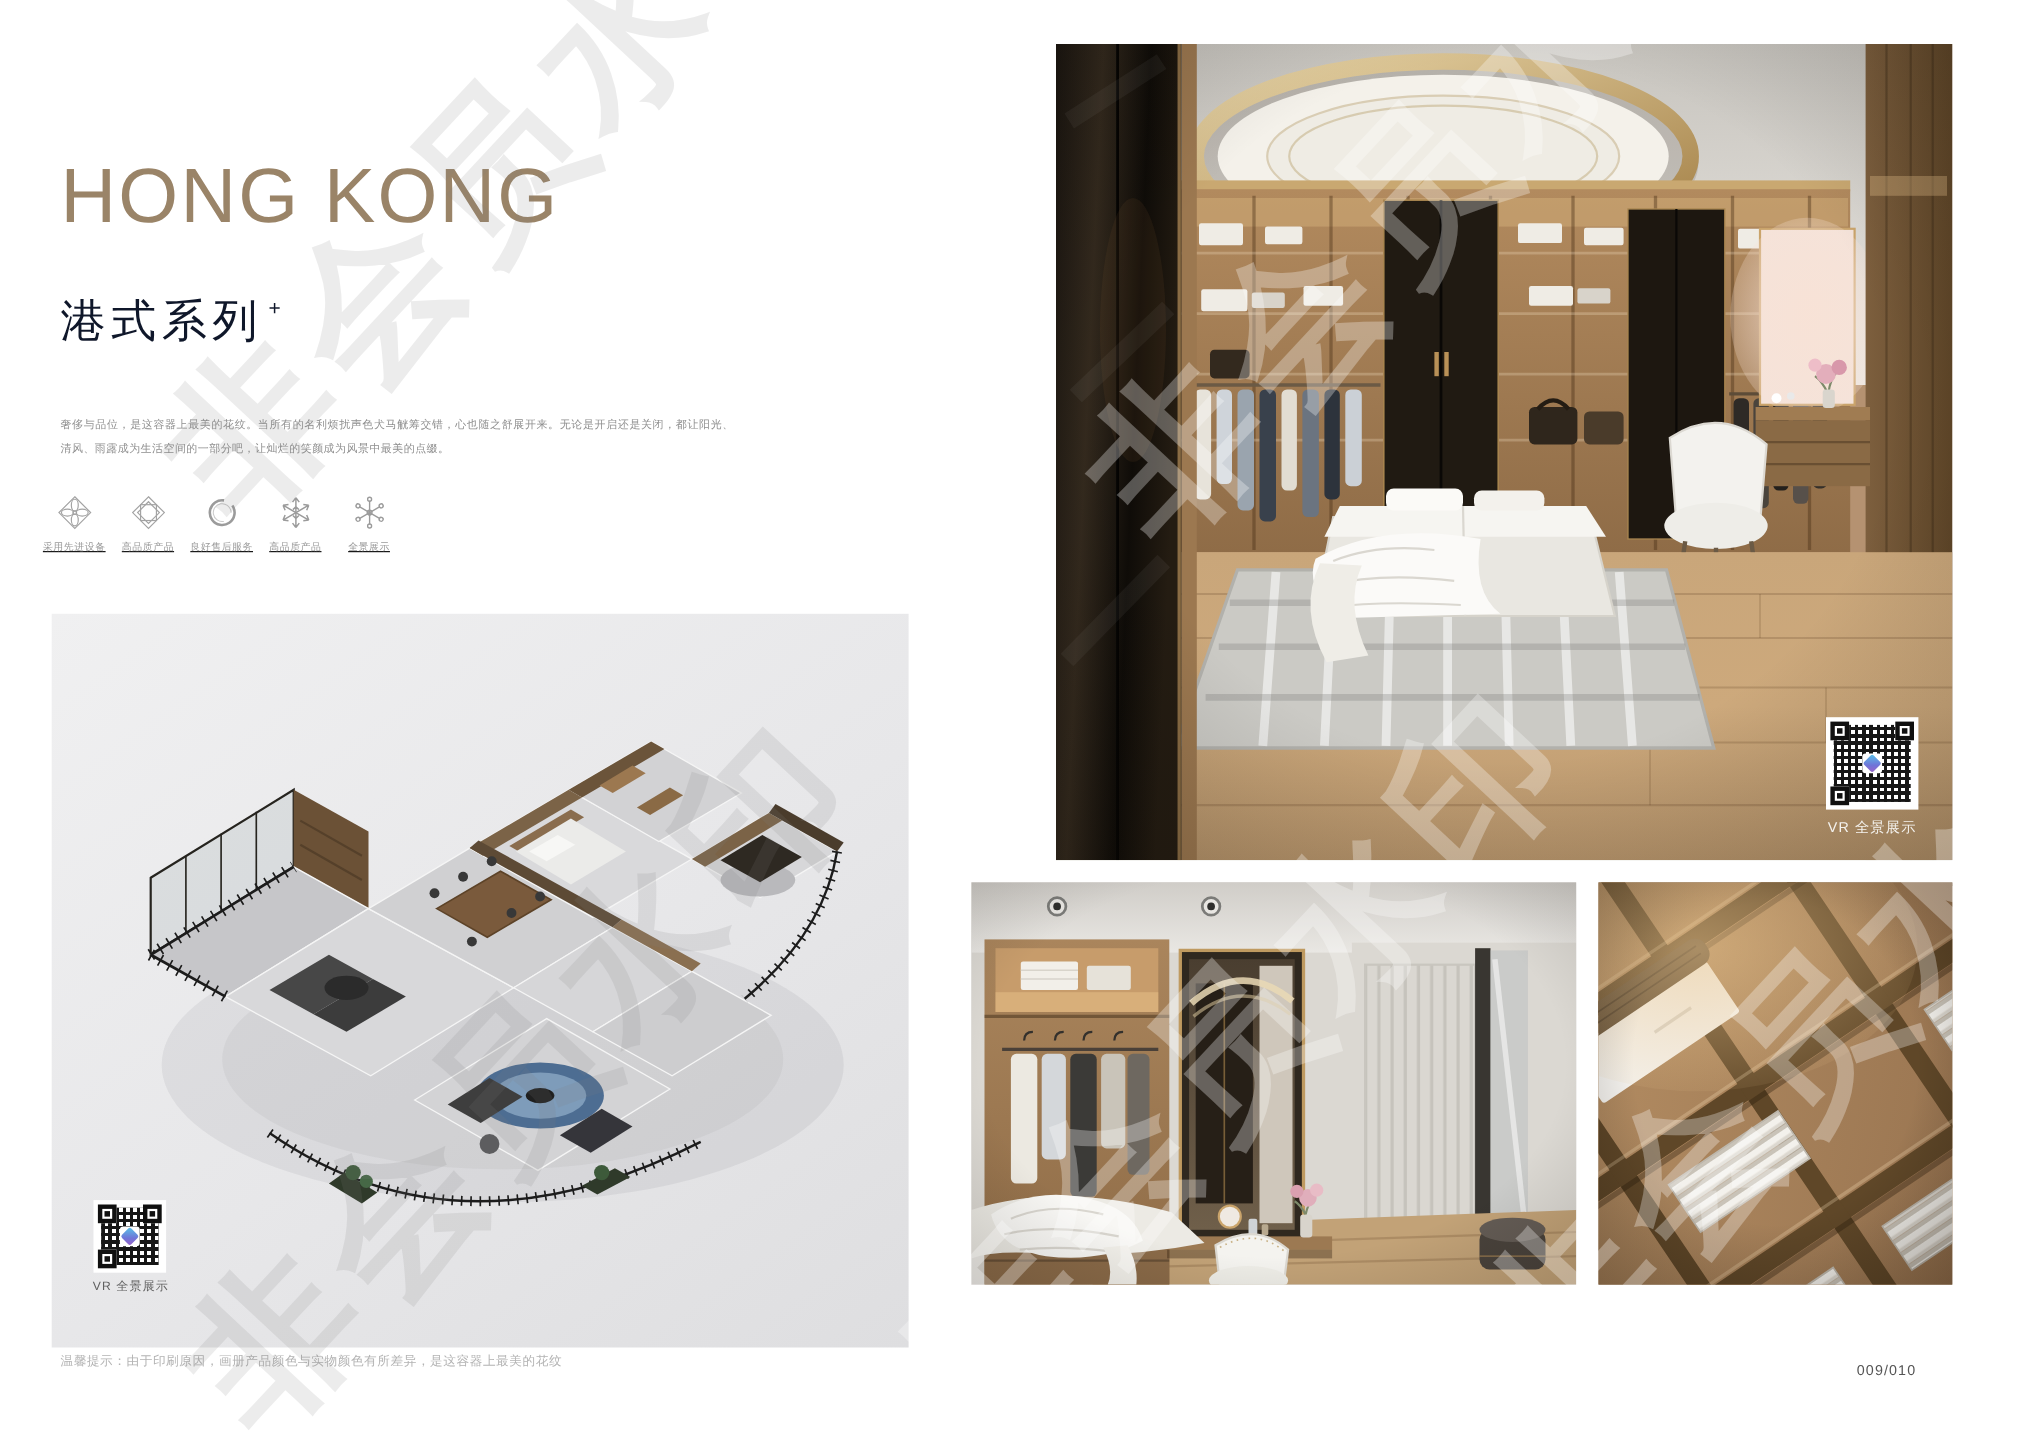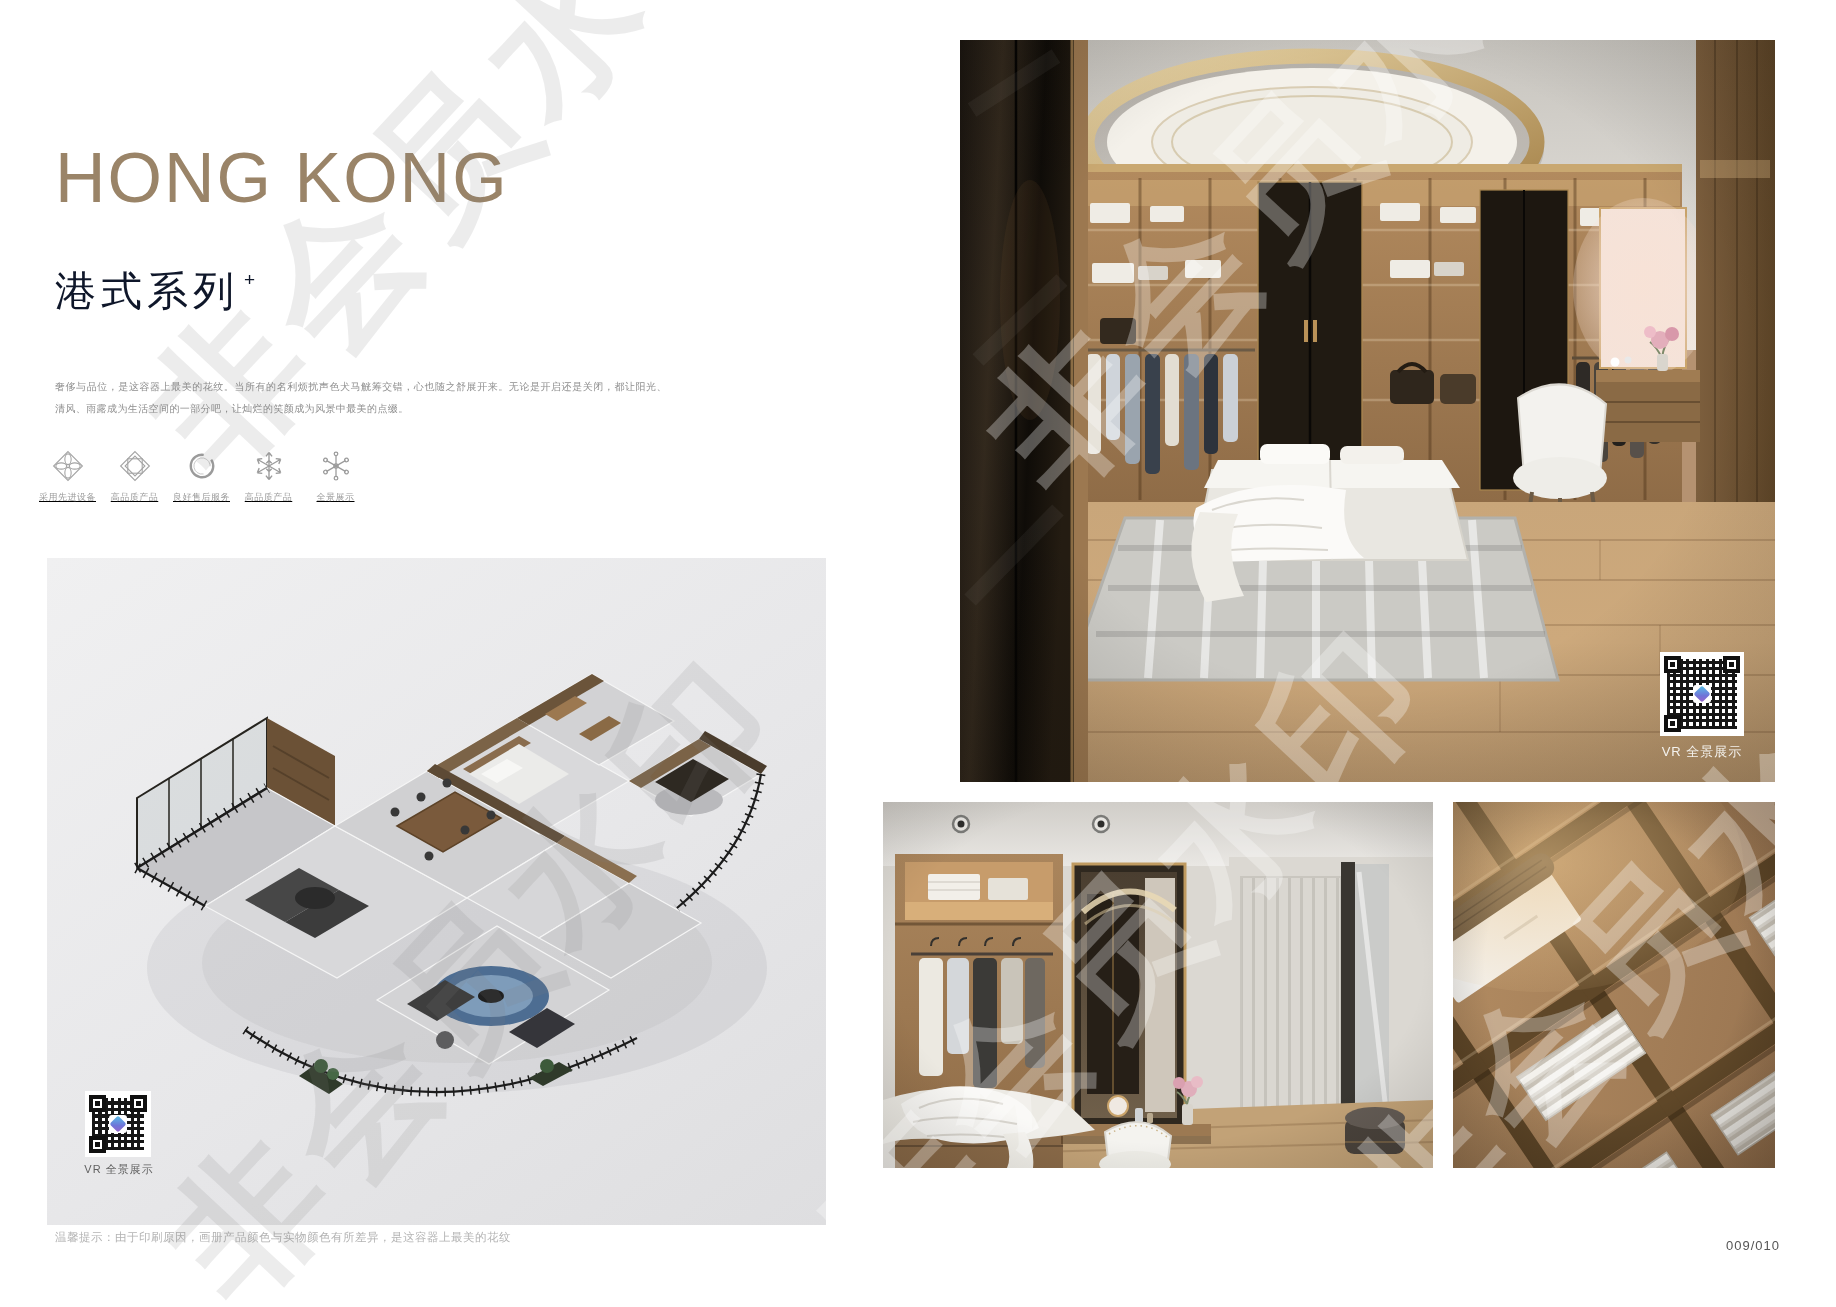--- a/index.html
+++ b/index.html
@@ -55,21 +55,21 @@
   .qr-f:after{content:"";position:absolute;inset:2px;background:#101010;}
   .qr-f.tl{left:4px;top:4px}.qr-f.tr{right:4px;top:4px}.qr-f.bl{left:4px;bottom:4px}
   .qr-logo{position:absolute;left:50%;top:50%;width:18px;height:18px;margin:-9px 0 0 -9px;background:#fff;border-radius:3px;}
   .qr-logo:after{content:"";position:absolute;inset:3px;border-radius:2px;transform:rotate(45deg);
     background:linear-gradient(135deg,#58c2e8,#6f74d8 60%,#9a63c9);}
   .qr-label{position:absolute;white-space:nowrap;text-align:center;letter-spacing:1px;z-index:21;}
   .qr-label.on-panel{left:12px;top:604px;width:120px;font-size:11px;color:#5f5f5f;}
   .qr-label.on-photo{left:688px;top:703px;width:108px;font-size:13px;color:#f4f2ee;}
   
   .disclaimer{position:absolute;left:55px;top:1230px;font-size:11.5px;color:#b3b3b3;letter-spacing:0.5px;}
-  .pagenum{position:absolute;left:1650px;top:1238px;width:130px;text-align:right;font-size:13px;color:#555555;letter-spacing:1px;}
+  .pagenum{position:absolute;left:1650px;top:1238px;width:130px;text-align:center;font-size:13px;color:#555555;letter-spacing:1px;}
 </style>
 </head>
 <body>
 
 <div class="wm wm-gray" style="left:180px;top:345px">非会员水印</div>
 <div class="wm wm-white" style="left:1020px;top:365px">非会员水印</div>
 <div class="wm wm-gray" style="left:200px;top:1175px">非会员水印</div>
 <div class="wm wm-white" style="left:850px;top:1145px">非会员水印</div>
 <div class="wm wm-white" style="left:1380px;top:1135px">非会员水印</div>
 

